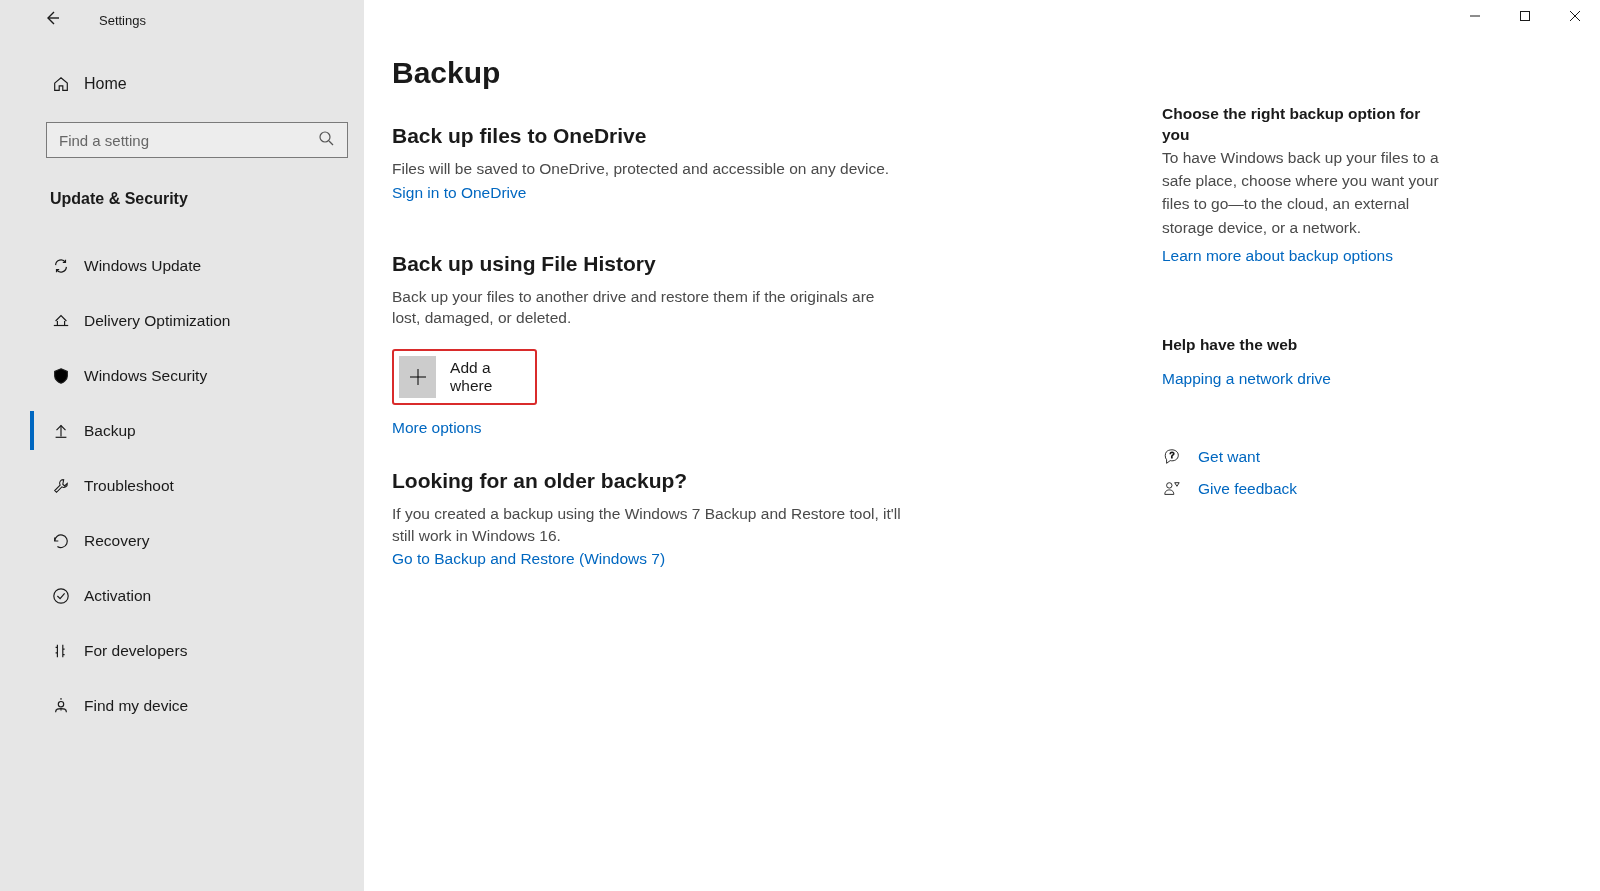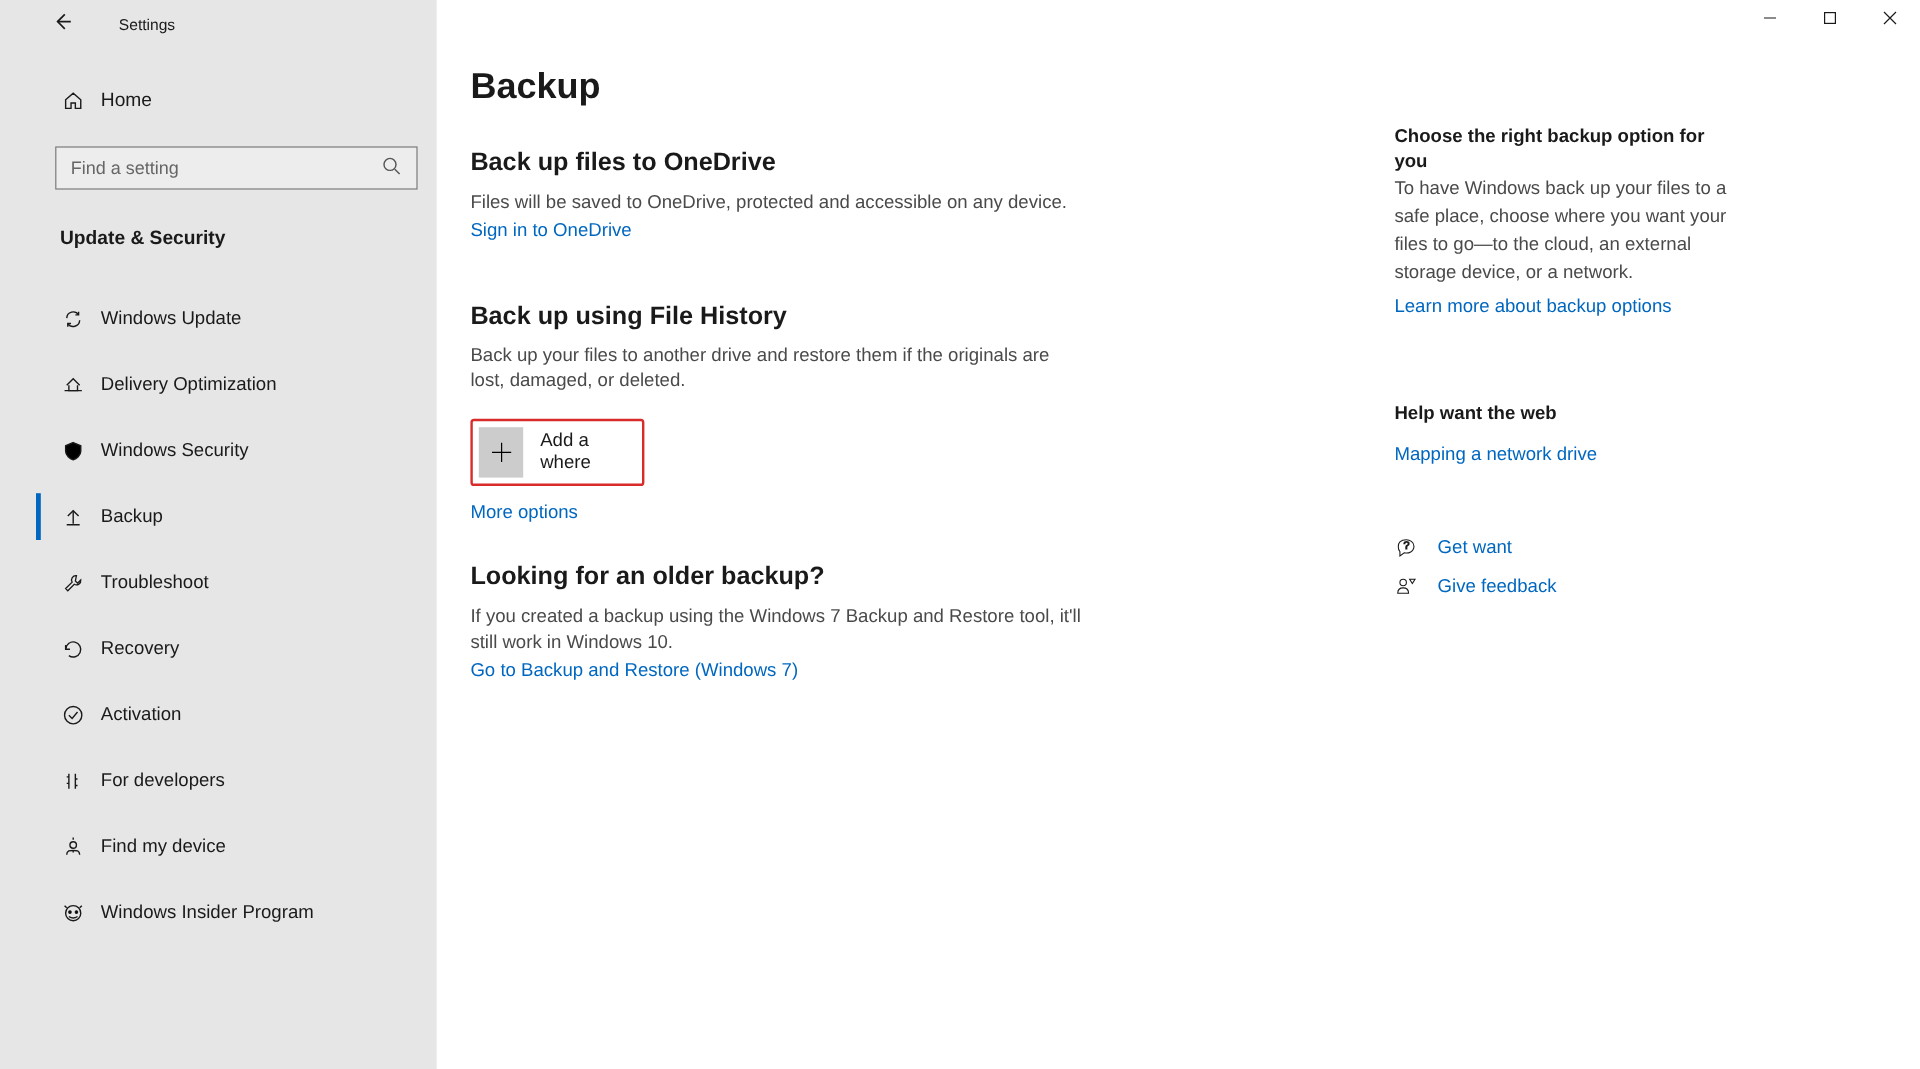--- a/index.html
+++ b/index.html
@@ -275,32 +275,20 @@
     <li class="nav-item">
       <span class="icon">
           <svg viewBox="0 0 20 20" width="18" height="18">
             <circle cx="10" cy="8" r="3" stroke-width="1.3"></circle>
             <path d="M4 17 C4 13 7 13 10 13 C13 13 16 13 16 17" stroke-width="1.3"></path>
             <path d="M10 3 V1 M10 13 V15" stroke-width="1.3"></path>
           </svg>
         </span>
       <span class="label">Find my device</span>
     </li>
-    <li class="nav-item">
-      <span class="icon">
-          <svg viewBox="0 0 20 20" width="18" height="18">
-            <circle cx="10" cy="10" r="7" stroke-width="1.3"></circle>
-            <circle cx="7" cy="9" r="1.2" fill="#000"></circle>
-            <circle cx="13" cy="9" r="1.2" fill="#000"></circle>
-            <path d="M6 13 Q10 16 14 13" stroke-width="1.3"></path>
-            <path d="M4 5 L2 3 M16 5 L18 3" stroke-width="1.3"></path>
-          </svg>
-        </span>
-      <span class="label">Windows Insider Program</span>
-    </li>
   </ul>
 </div>
 
 <div class="main">
 
   <div class="window-buttons">
     <div>
       <span><svg viewBox="0 0 12 12">
             <path d="M1 6 H11" stroke-width="1"></path>
           </svg></span>
@@ -337,31 +325,31 @@
               <path d="M9 1 V17 M1 9 H17" stroke-width="1"></path>
             </svg>
         </div>
         <span class="ad-label">Add a where</span>
       </div>
 
       <span class="link2">More options</span>
 
       
       <h2 class="section-heading" style="margin-top:32px;">Looking for an older backup?</h2>
-      <p class="section-body" style="max-width:510px;">If you created a backup using the Windows 7 Backup and Restore tool, it'll still work in Windows 10.</p>
+      <p class="section-body" style="max-width:510px;">If you created a backup using the Windows 7 Backup and Restore tool, it'll still work in Windows 16.</p>
       <span class="link">Go to Backup and Restore (Windows 7)</span>
     </div>
 
     <div class="right-col">
       <div class="right-heading">Choose the right backup option for you</div>
       <div class="right-text">To have Windows back up your files to a safe place, choose where you want your files to go—to the cloud, an external storage device, or a network.</div>
       <span class="right-link">Learn more about backup options</span>
 
       <div class="help-block">
-        <div class="right-heading">Help want the web</div>
+        <div class="right-heading">Help have the web</div>
         <span class="right-link" style="margin-top:14px;">Mapping a network drive</span>
 
         <div class="help-row" style="margin-top:60px;">
           <span class="hicon">
             <svg viewBox="0 0 20 20" width="18" height="18" fill="#000" stroke="none">
                 <path d="M4 4 C2 6 2 11 4 13 L4 17 L8 14 C12 15 17 13 17 8 C17 4 13 2 10 2 C7 2 5 3 4 4 Z"></path>
                 <text x="10" y="11" font-size="10" text-anchor="middle" fill="#fff">?</text>
               </svg>
           </span>
           <span class="hlabel">Get want</span>

